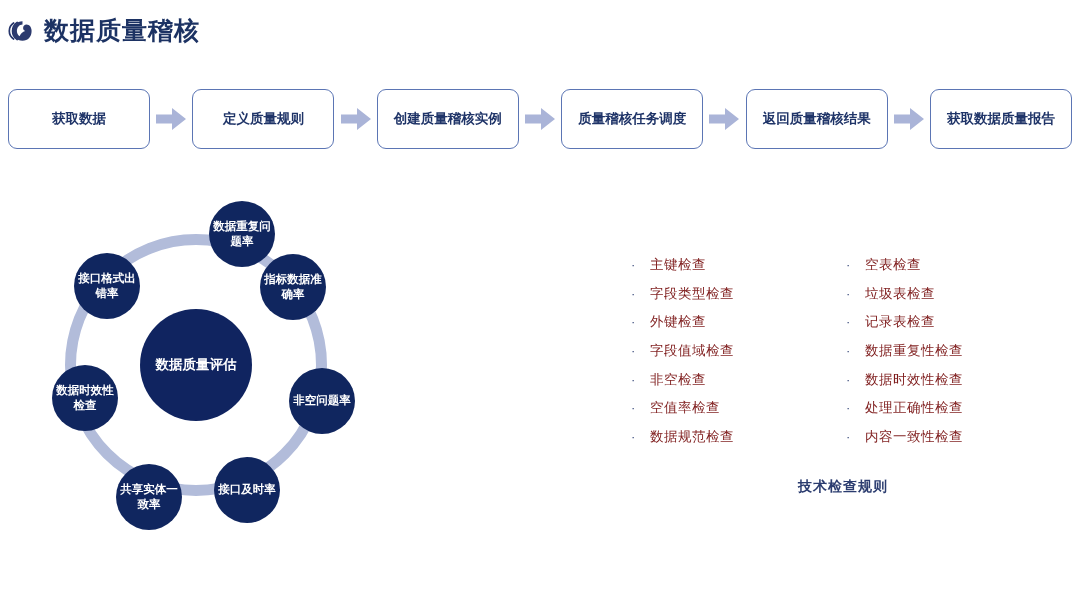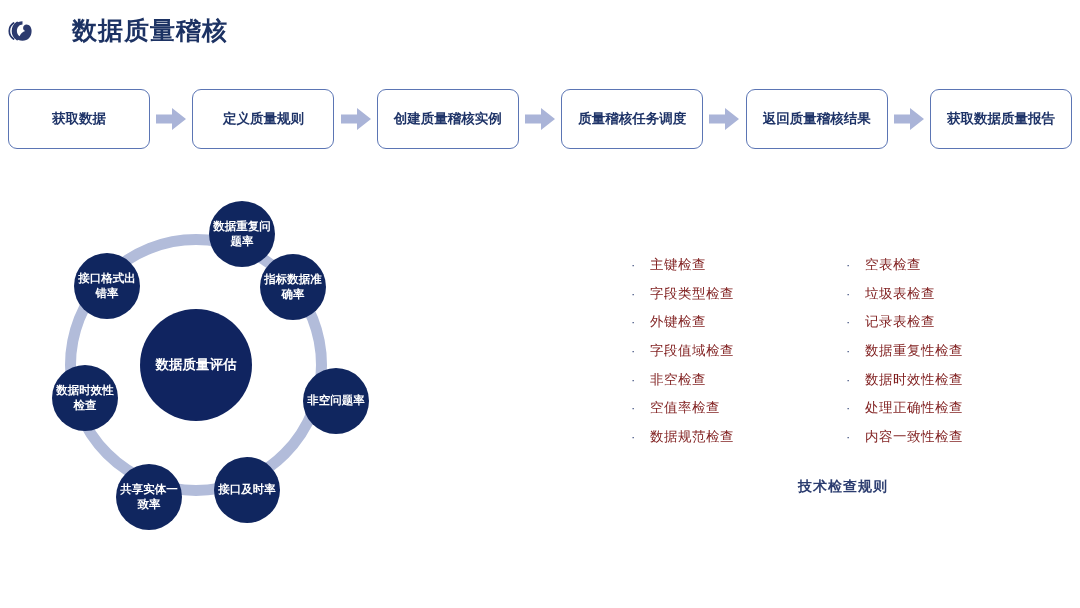--- a/index.html
+++ b/index.html
@@ -32,21 +32,20 @@
     margin-right: 8px;
     flex: 0 0 auto;
   }
   #page-title {
     font-size: 25px;
     font-weight: 700;
     letter-spacing: 1px;
     color: #1c3263;
     line-height: 1;
     padding-bottom: 2px;
-    margin-left: 28px;
   }
 
   
   #flow-row {
     position: absolute;
     left: 8px;
     top: 88px;
     width: 1064px;
     height: 62px;
     display: flex;
@@ -264,21 +263,21 @@
   </div>
 
   <div class="ring-node" style="left:141px; top:9px;margin-left:46px;">
     <span class="node-label">数据重复问题率</span>
   </div>
 
   <div class="ring-node" style="left:238px; top:62px;">
     <span class="node-label">指标数据准确率</span>
   </div>
 
-  <div class="ring-node" style="left:281px; top:176px;align-items:center;">
+  <div class="ring-node" style="left:267px; top:176px;align-items:center;">
     <span class="node-label">非空问题率</span>
   </div>
 
   <div class="ring-node" style="left:192px; top:265px;">
     <span class="node-label">接口及时率</span>
   </div>
 
   <div class="ring-node" style="left:94px; top:272px;">
     <span class="node-label">共享实体一致率</span>
   </div>

